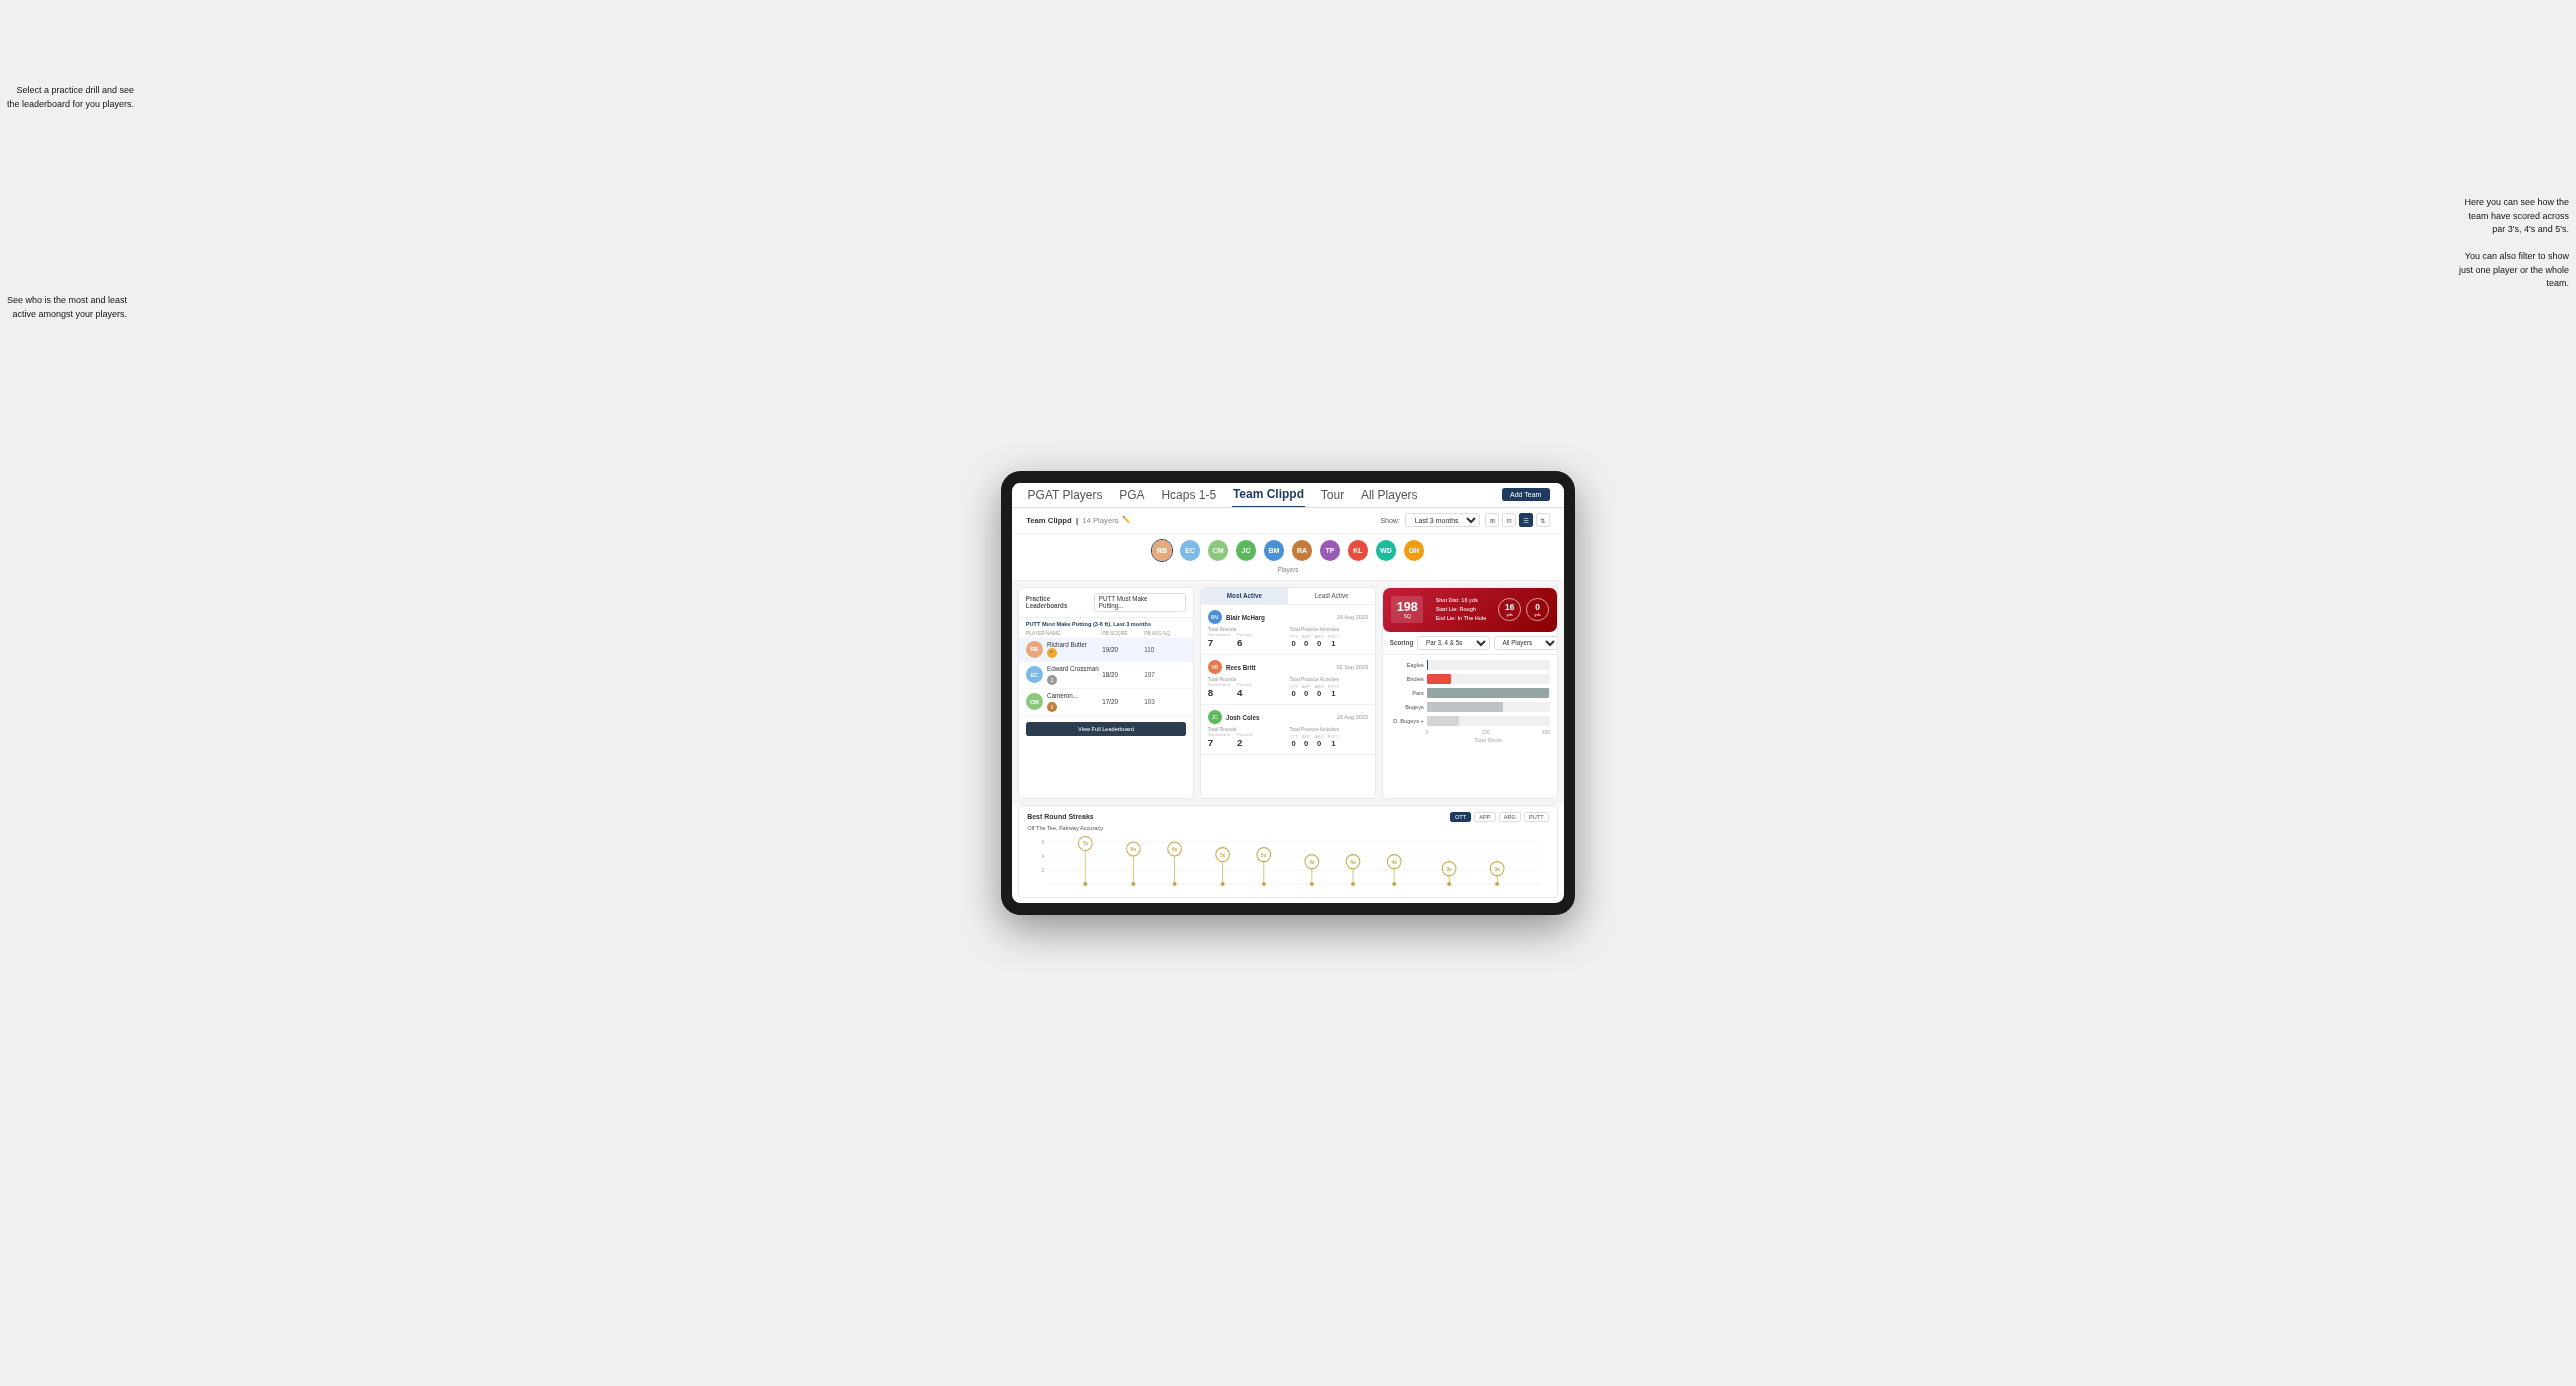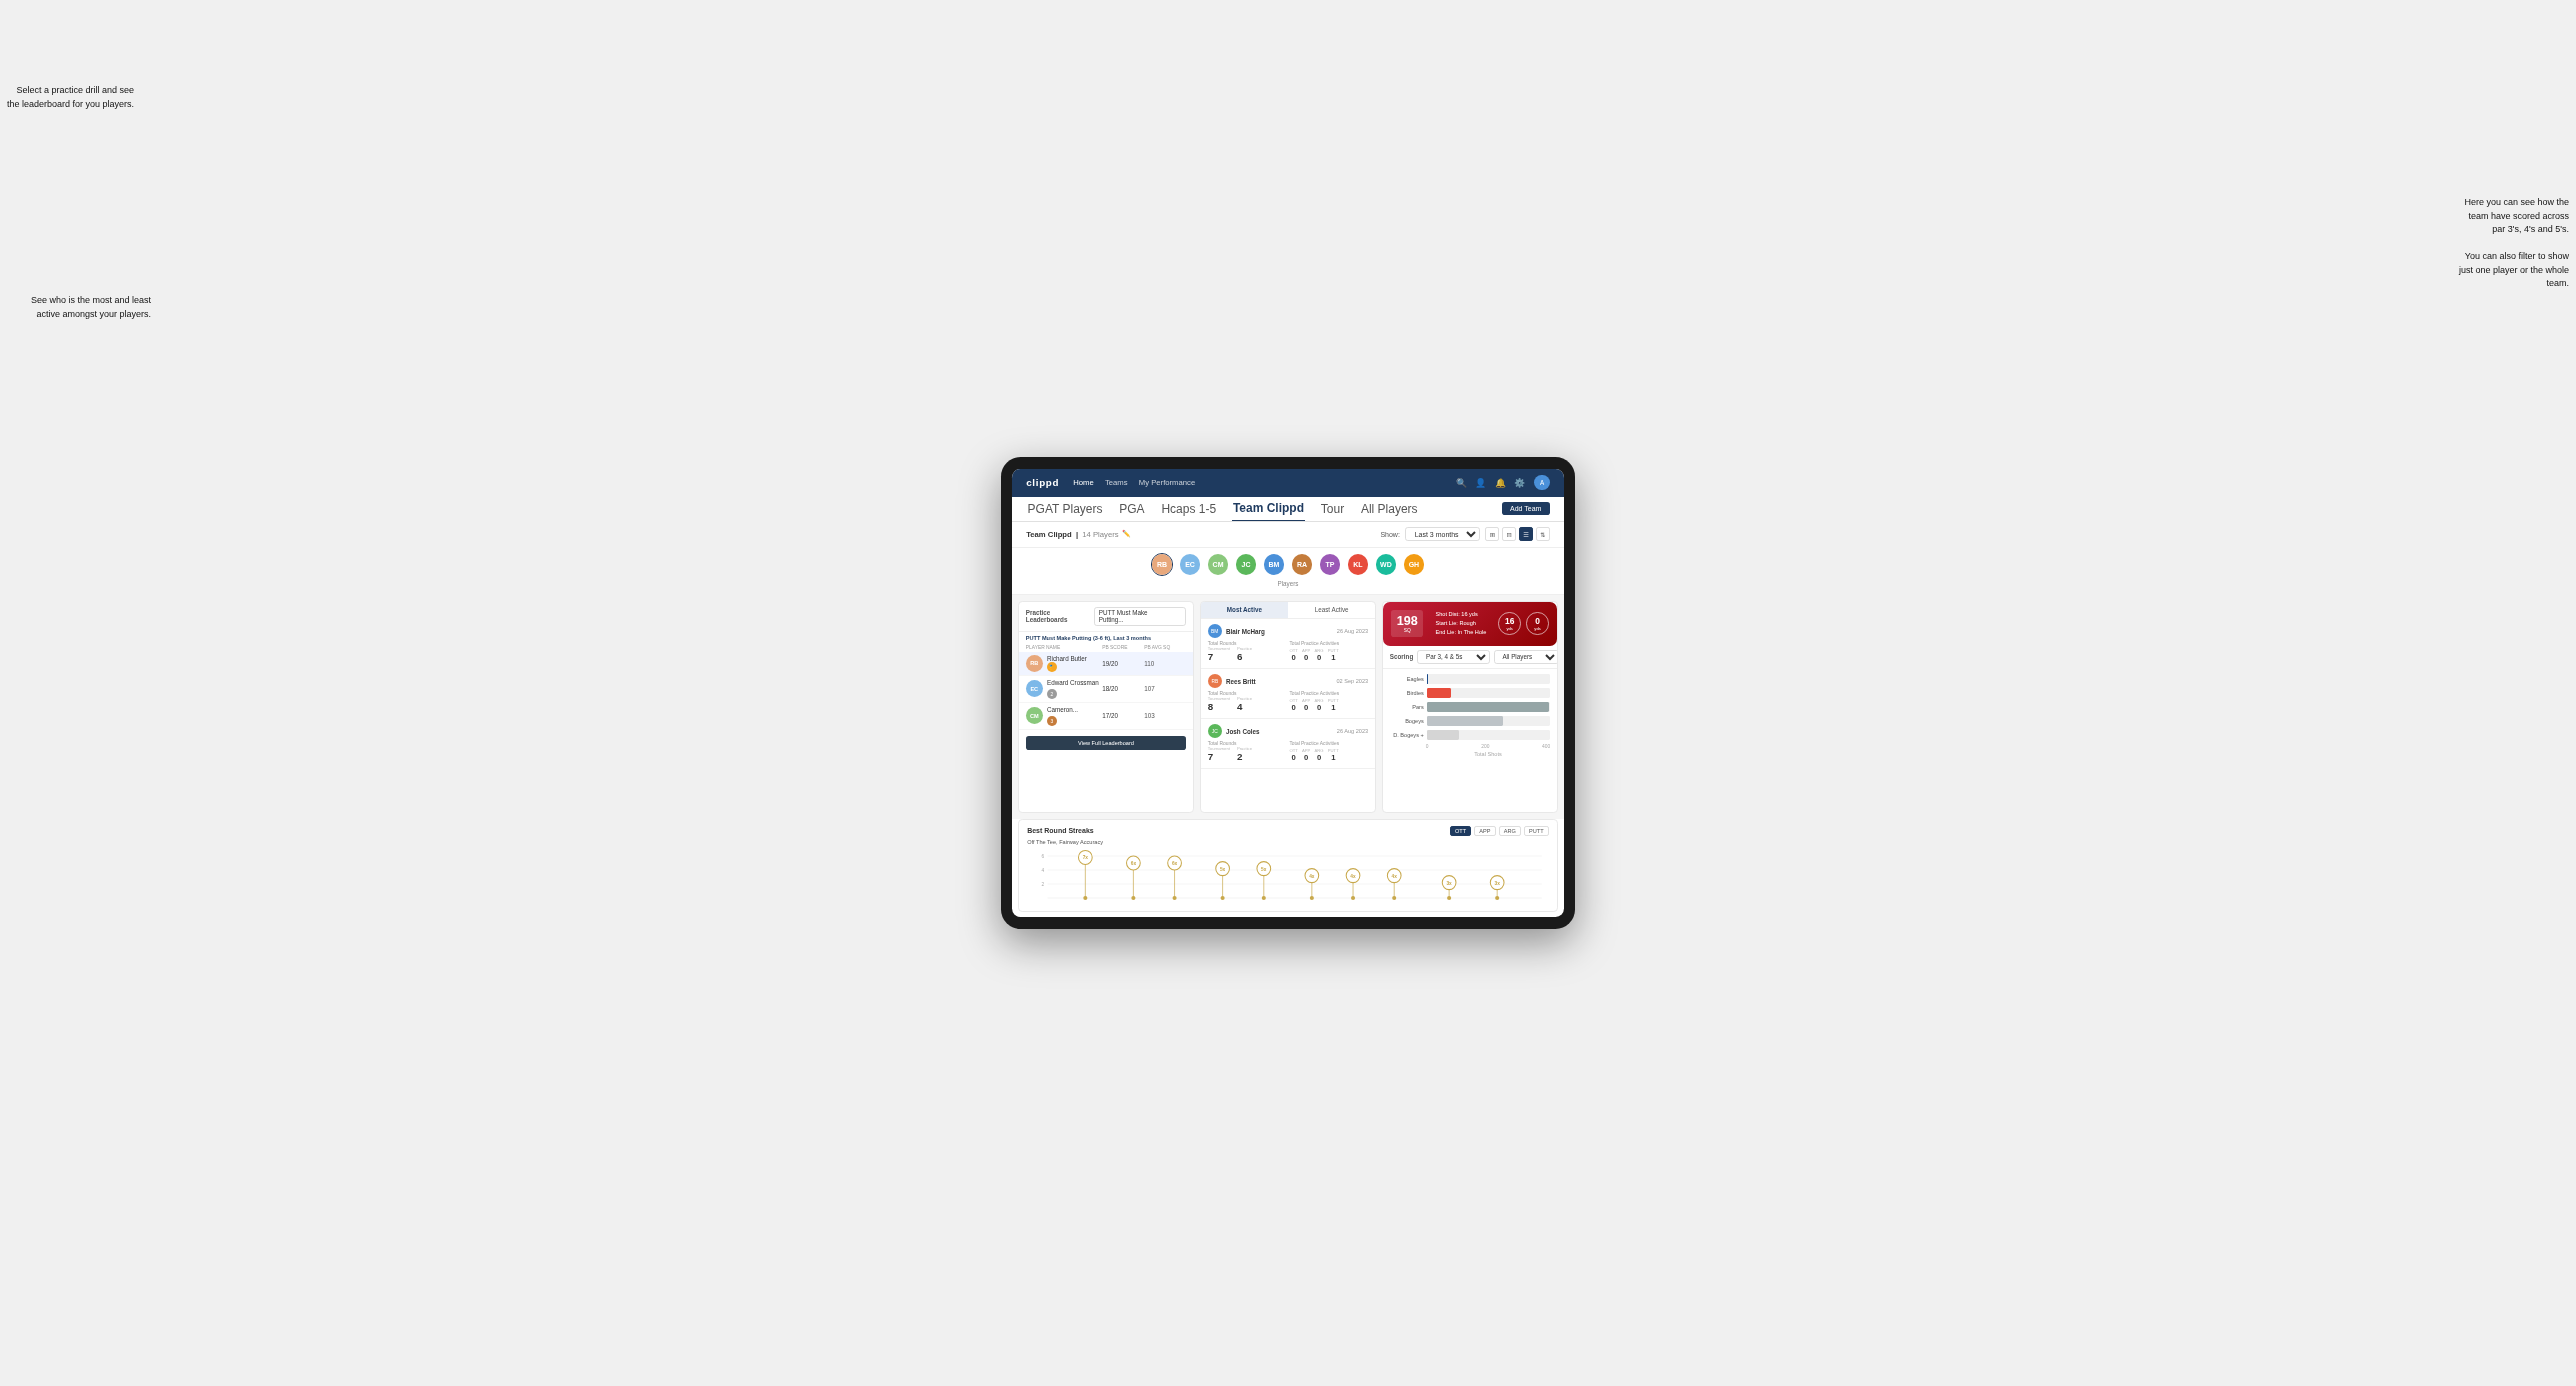--- a/index.html
+++ b/index.html
@@ -17,21 +17,21 @@
     
     .annotation {
       position: absolute;
       font-size: 9px;
       color: #111;
       line-height: 1.5;
       max-width: 140px;
       text-align: right;
     }
     .annotation-tl { top: 84px; left: 7px; }
-    .annotation-bl { top: 294px; left: 7px; margin-left: 24px; }
+    .annotation-bl { top: 294px; left: 7px; }
     .annotation-tr { top: 196px; right: 7px; max-width: 161px; }
 
     
     .tablet-frame {
       position: relative;
       width: 574px;
       background: #1a1a1a;
       border-radius: 19.6px;
       padding: 11.2px;
       box-shadow: 0 14px 42px rgba(0,0,0,0.4);
@@ -506,35 +506,20 @@
       position: relative;
       overflow: hidden;
     }
   </style>
 </head>
 <body>
 
 <div class="tablet-frame">
   <div class="tablet-screen">
 
-    <nav class="nav-bar">
-      <span class="nav-logo">clippd</span>
-      <div class="nav-links">
-        <span class="nav-link active">Home</span>
-        <span class="nav-link">Teams</span>
-        <span class="nav-link">My Performance</span>
-      </div>
-      <div class="nav-icons">
-        <span class="nav-icon">🔍</span>
-        <span class="nav-icon">👤</span>
-        <span class="nav-icon">🔔</span>
-        <span class="nav-icon">⚙️</span>
-        <div class="nav-avatar">A</div>
-      </div>
-    </nav>
 
     <div class="sub-nav">
       <span class="sub-nav-link">PGAT Players</span>
       <span class="sub-nav-link">PGA</span>
       <span class="sub-nav-link">Hcaps 1-5</span>
       <span class="sub-nav-link active">Team Clippd</span>
       <span class="sub-nav-link">Tour</span>
       <span class="sub-nav-link">All Players</span>
       <div class="sub-nav-spacer"></div>
       <button class="btn-add-team">Add Team</button>

